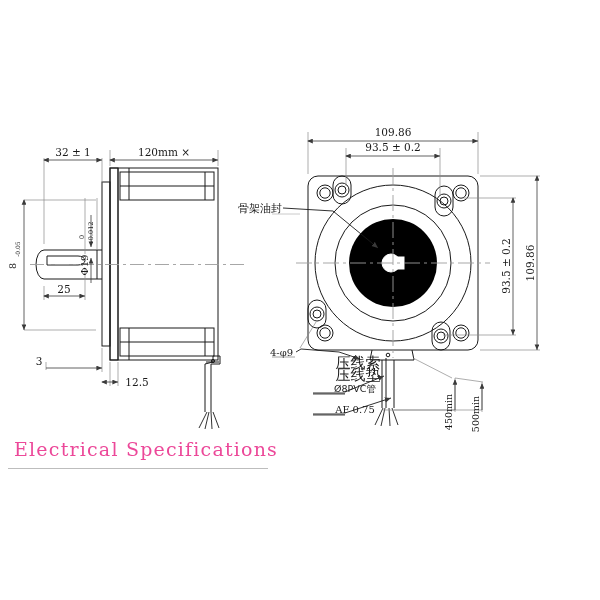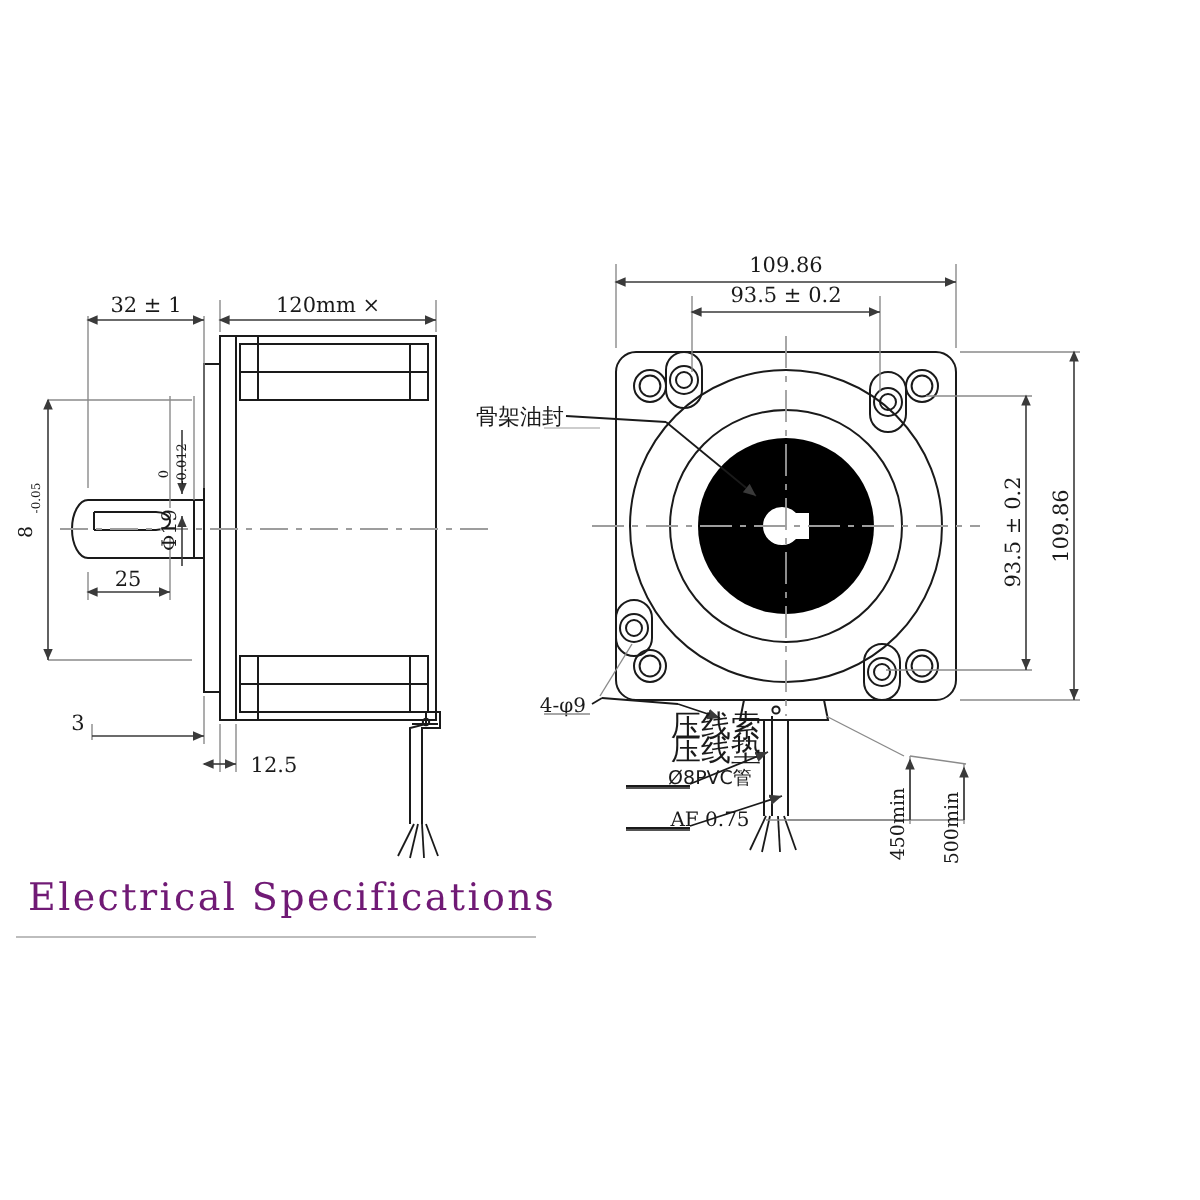--- a/index.html
+++ b/index.html
@@ -26,21 +26,21 @@
     width: 600px;
     height: 600px;
   }
   .title-text {
     position: absolute;
     left: 14px;
     top: 438px;
     font-family: "DejaVu Serif", serif;
     font-size: 19px;
     letter-spacing: 1.2px;
-    color: #701a75;
+    color: #ec4899;
     white-space: nowrap;
   }
   .title-underline {
     position: absolute;
     left: 8px;
     top: 468px;
     width: 260px;
     height: 1px;
     background: #bdbdbd;
   }

